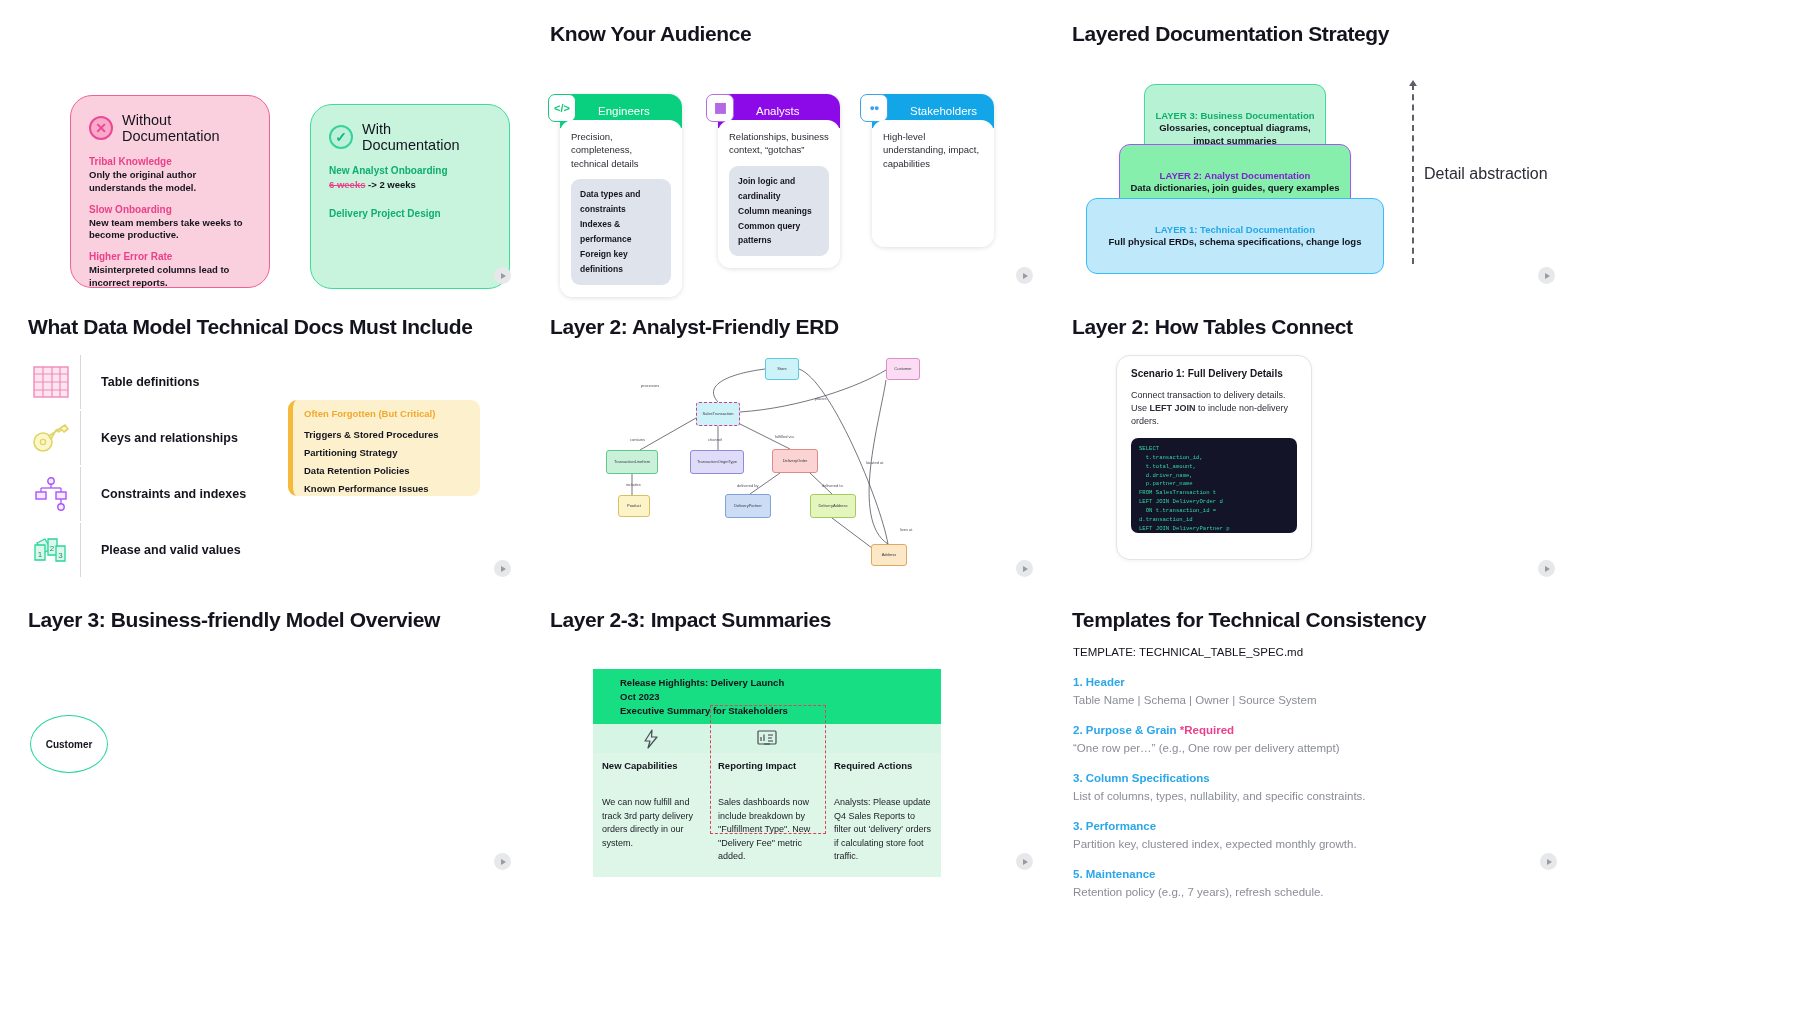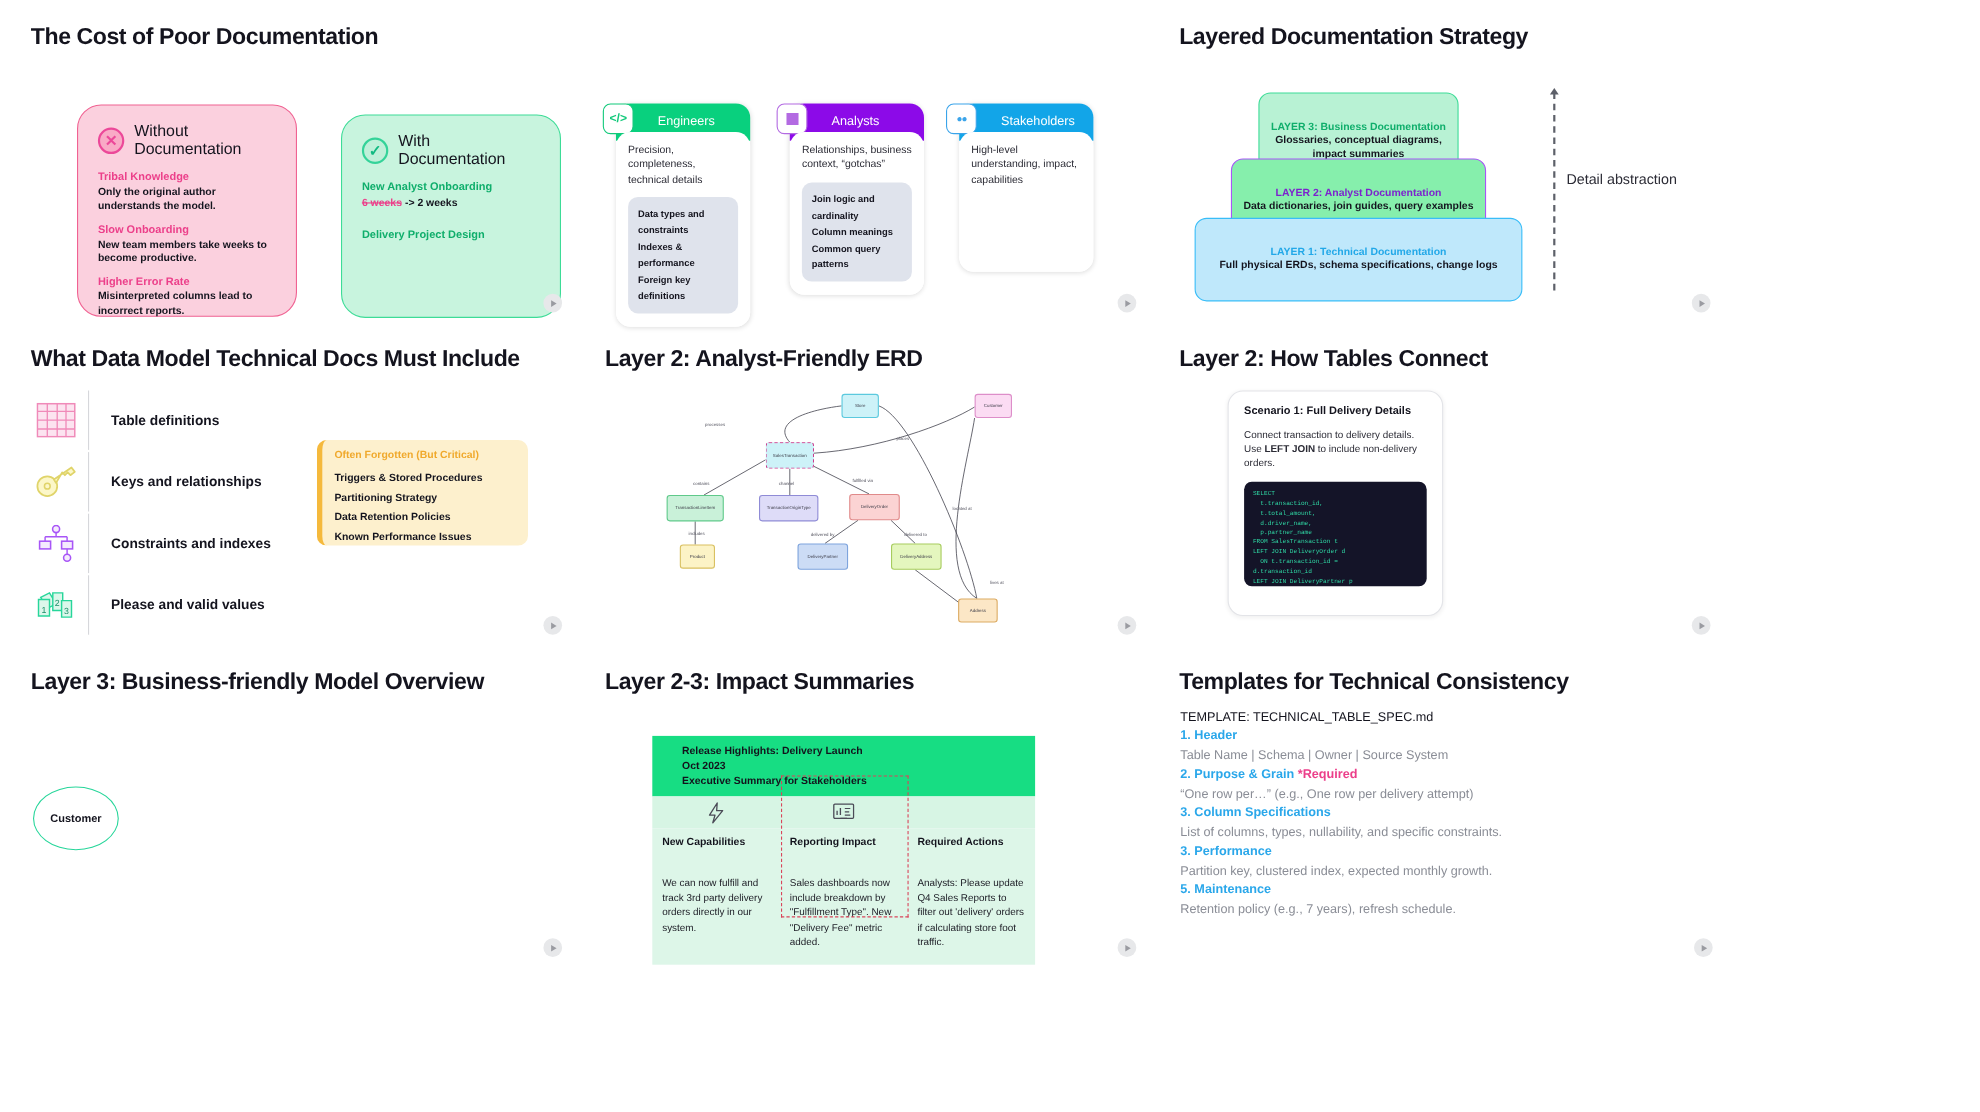--- a/index.html
+++ b/index.html
@@ -122,31 +122,30 @@
   .imp-icons > div { flex: 1; display: flex; align-items: center; justify-content: center; font-size: 13px;}
   .imp-body { display: flex; background: #ddf6e8; }
   .imp-col { flex: 1; padding: 7px 9px 13px; }
   .imp-col h5 { font-size: 9.5px; font-weight: bold; color: #14141e; }
   .imp-col p { font-size: 9px; line-height: 1.5; color: #1b1b24; margin-top: 25px; }
   .dashbox { position: absolute; left: 710px; top: 705px; width: 116px; height: 129px; border: 1.4px dashed #d9455a; }
 
   
   .tpl { position: absolute; left: 1073px; top: 646px; width: 420px; }
   .tpl .t0 { font-size: 11.5px; color: #14141e; }
-  .tpl .th { font-size: 11.5px; font-weight: bold; color: #2aa7ea; margin-top: 5px; }
+  .tpl .th { font-size: 11.5px; font-weight: bold; color: #2aa7ea; margin-top: 18px; }
   .tpl .th .req { color: #ec3f8a; }
   .tpl .td { font-size: 11.5px; color: #8a8d96; margin-top: 6px; }
 </style>
 </head>
 <body>
 
 <div class="board">
 
   <div class="panel" style="left:28px;top:22px;width:500px;height:260px">
-    <div class="ptitle">The Cost of Poor Documentation</div>
 
     <div class="cost-card bad">
       <div class="cc-head">
         <div class="cc-circ x">✕</div>
         <div class="cc-title">Without Documentation</div>
       </div>
       <div>
         <div class="cc-label pink">Tribal Knowledge</div>
         <div class="cc-body">Only the original author understands the model.</div>
       </div>
@@ -171,20 +170,21 @@
           <span class="strike">6 weeks</span>
           <span>-&gt; 2 weeks</span>
         </div>
       </div>
       <div class="cc-label green" style="margin-top:16px">Delivery Project Design</div>
     </div>
     <div class="play-badge" style="left:466px;top:245px"></div>
   </div>
 
   <div class="panel" style="left:550px;top:22px;width:500px;height:260px">
+    <div class="ptitle">Know Your Audience</div>
 
     <div class="aud" style="left:10px;top:72px">
       <div class="aud-hd" style="background:#09d07e">
         <div class="aud-ico" style="border:1.6px solid #11c97a;color:#11c97a">&lt;/&gt;</div>
         <span>Engineers</span>
       </div>
       <div class="aud-inner">
         <div class="aud-desc">Precision, completeness, technical details</div>
         <div class="aud-chips">
           <div class="aud-chip">Data types and</div>
@@ -234,21 +234,21 @@
       <div class="lt" style="color:#7c22ce">LAYER 2: Analyst Documentation</div>
       <div class="lb">Data dictionaries, join guides, query examples</div>
     </div>
     <div class="layer" style="left:14px;top:176px;width:298px;background:#bfe8fb;border:1.5px solid #38bdf8">
       <div class="lt" style="color:#22a8e8">LAYER 1: Technical Documentation</div>
       <div class="lb">Full physical ERDs, schema specifications, change logs</div>
     </div>
 
     <div class="dash-axis" style="left:340px;top:62px;height:180px"></div>
     <div style="position:absolute;left:337px;top:58px;width:0;height:0;border-left:4px solid transparent;border-right:4px solid transparent;border-bottom:6px solid #5d6069"></div>
-    <div style="position:absolute;left:352px;top:133px;font-size:13px;color:#2b2b35">Detail abstraction</div>
+    <div style="position:absolute;left:352px;top:143px;font-size:16px;color:#2b2b35">Detail abstraction</div>
 
     <div class="play-badge" style="left:466px;top:245px"></div>
   </div>
 
   <div class="panel" style="left:28px;top:315px;width:500px;height:265px">
     <div class="ptitle">What Data Model Technical Docs Must Include</div>
 
     <div class="mi-row" style="left:0;top:40px">
       <div class="mi-ico">
         <svg width="36" height="32" viewBox="0 0 36 32">

